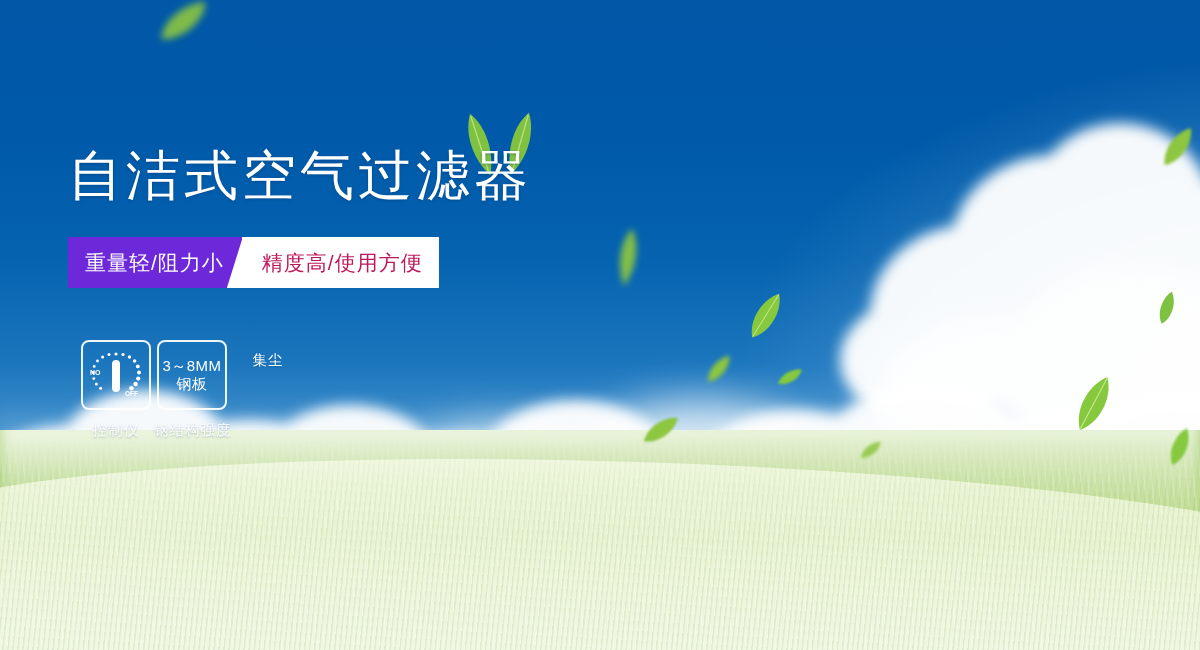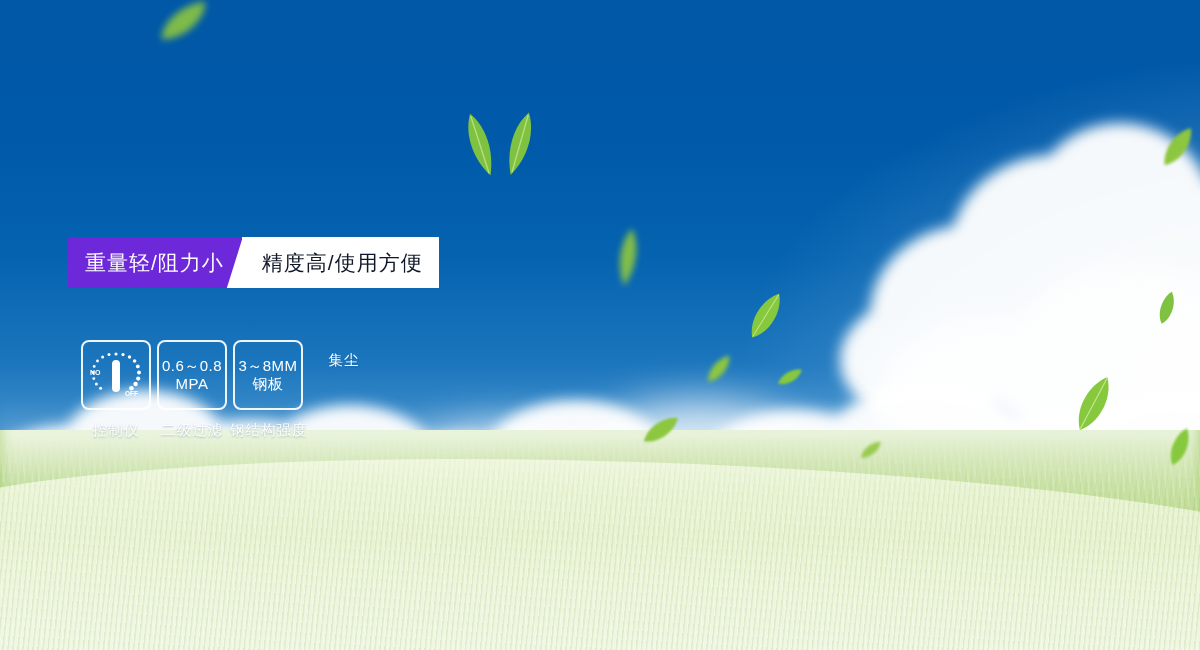--- a/index.html
+++ b/index.html
@@ -117,21 +117,21 @@
     background:#6d28d9;
     color:#ffffff;
     font-size:21px; letter-spacing:1px;
     display:flex; align-items:center;
     padding:0 18px 0 17px;
     white-space:nowrap;
   }
   .sub-right {
     position:relative;
     background:#ffffff;
-    color:#0f172a;
+    color:#be185d;
     font-size:21px; letter-spacing:1px;
     display:flex; align-items:center;
     padding:0 16px 0 20px;
     white-space:nowrap;
   }
   
   .sub-right::before {
     content:"";
     position:absolute; left:-15px; top:0; bottom:0; width:16px;
     background:#ffffff;
@@ -289,20 +289,21 @@
       </svg>
   </div>
   <div class="leaf" style="left:858px; top:440px; width:26px; height:20px; transform:rotate(-18deg); filter:blur(1.4px); opacity:.85;">
     <svg viewBox="0 0 110 60">
         <path d="M4 48 C24 10 76 -2 106 10 C86 48 34 62 4 48 Z" fill="#8dc63f"></path>
       </svg>
   </div>
 
   <div class="content">
 
+    <div id="page-title">自洁式空气过滤器</div>
 
     <div id="subtitle-bar">
       <div class="sub-left">重量轻/阻力小</div>
       <div class="sub-right">精度高/使用方便</div>
     </div>
 
     <div id="features">
 
       <div class="feature">
         <div class="feature-box">
@@ -327,29 +328,20 @@
                 <circle cx="13.6" cy="40.2" r="1.5"></circle>
               <rect x="25" y="12" width="8" height="32" rx="4"></rect>
             </g>
             <text x="3" y="27" font-family="Liberation Sans, sans-serif" font-size="7" fill="#ffffff" font-weight="bold">NO</text>
             <text x="38" y="48" font-family="Liberation Sans, sans-serif" font-size="6.5" fill="#ffffff" font-weight="bold">OFF</text>
           </svg>
         </div>
         <div class="feature-label">控制仪</div>
       </div>
 
-      <div class="feature">
-        <div class="feature-box">
-          <div class="feature-text">
-            <span class="t1">0.6～0.8</span>
-            <span class="t2">MPA</span>
-          </div>
-        </div>
-        <div class="feature-label">二级过滤</div>
-      </div>
 
 
       <div class="feature">
         <div class="feature-box">
           <div class="feature-text">
             <span class="t1">3～8MM</span>
             <span class="t2">钢板</span>
           </div>
         </div>
         <div class="feature-label">钢结构强度</div>

